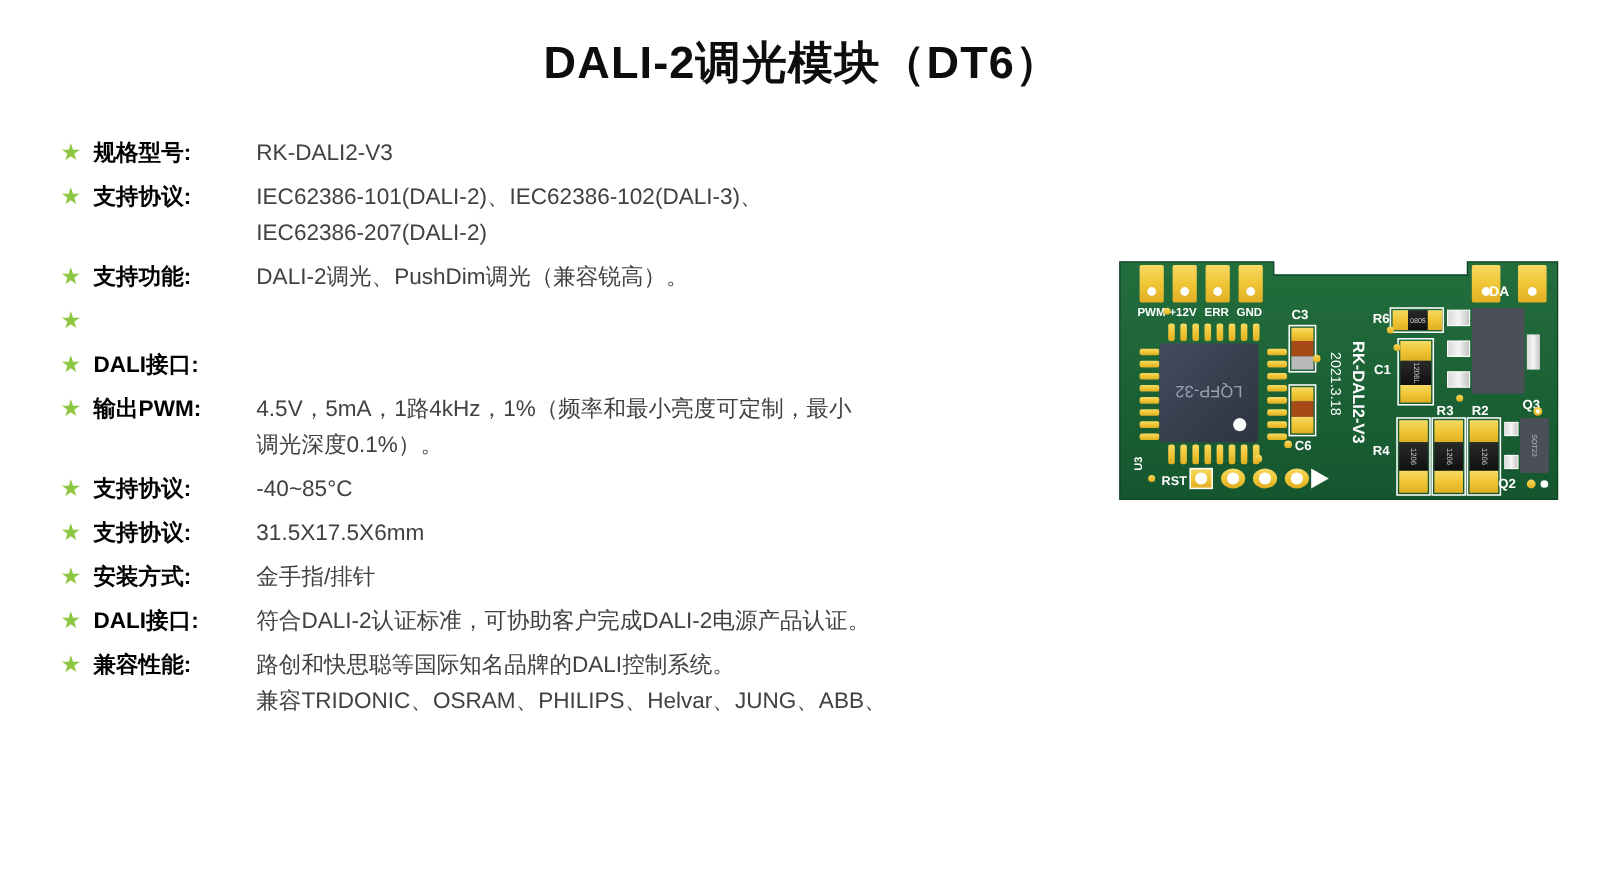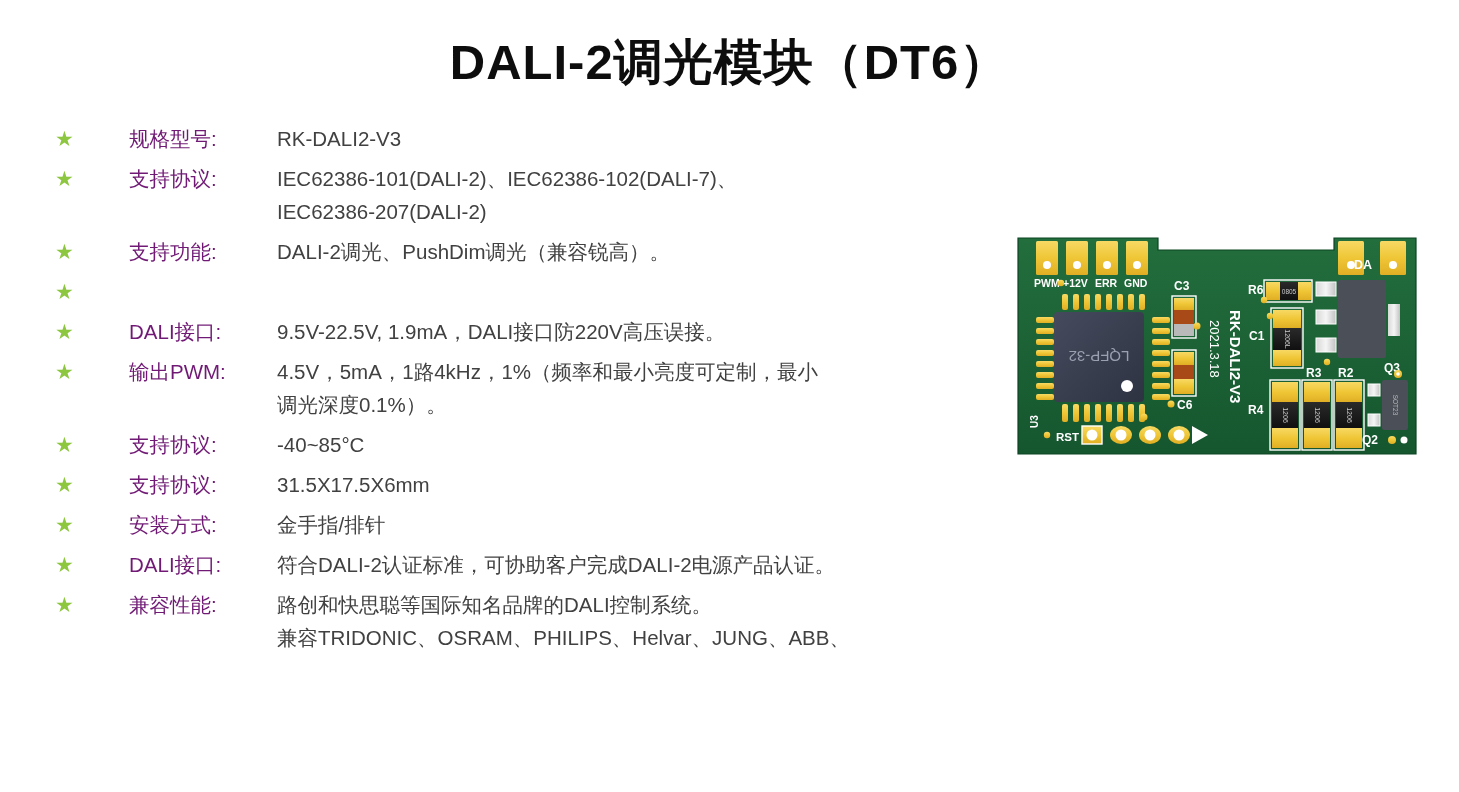--- a/index.html
+++ b/index.html
@@ -15,21 +15,21 @@
     overflow: hidden;
   }
 
   
   .page-title {
     position: absolute;
     top: 30px;
     left: 0;
     width: 1459px;
     text-align: center;
-    font-size: 49px;
+    font-size: 41px;
     font-weight: bold;
     color: #0d0d0d;
     letter-spacing: 1px;
     white-space: nowrap;
   }
 
   
   .spec-list {
     position: absolute;
     top: 122px;
@@ -46,26 +46,25 @@
     flex: 0 0 30px;
     color: #8dc63f;
     font-size: 21px;
     line-height: 32px;
     text-align: left;
     padding-top: 1px;
   }
   .spec-label {
     flex: 0 0 148px;
     width: 148px;
-    color: #701a75;
+    color: #000000;
     font-size: 20.5px;
-    font-weight: normal;
+    font-weight: bold;
     line-height: 33px;
     white-space: nowrap;
-    margin-left: 44px;
   }
   .spec-value {
     flex: 1 1 auto;
     color: #414141;
     font-size: 20.5px;
     line-height: 33px;
     font-weight: 400;
   }
   .spec-value .vline {
     display: block;
@@ -94,43 +93,40 @@
     <div class="spec-label">规格型号:</div>
     <div class="spec-value">
       <span class="vline">RK-DALI2-V3</span>
     </div>
   </div>
 
   <div class="spec-row">
     <div class="star-icon">★</div>
     <div class="spec-label">支持协议:</div>
     <div class="spec-value">
-      <span class="vline">IEC62386-101(DALI-2)、IEC62386-102(DALI-7)、</span>
+      <span class="vline">IEC62386-101(DALI-2)、IEC62386-102(DALI-3)、</span>
       <span class="vline">IEC62386-207(DALI-2)</span>
     </div>
   </div>
 
   <div class="spec-row">
     <div class="star-icon">★</div>
     <div class="spec-label">支持功能:</div>
     <div class="spec-value">
       <span class="vline">DALI-2调光、PushDim调光（兼容锐高）。</span>
     </div>
   </div>
 
   <div class="spec-row">
     <div class="star-icon">★</div>
   </div>
 
   <div class="spec-row">
     <div class="star-icon">★</div>
     <div class="spec-label">DALI接口:</div>
-    <div class="spec-value">
-      <span class="vline">9.5V-22.5V, 1.9mA，DALI接口防220V高压误接。</span>
-    </div>
   </div>
 
   <div class="spec-row">
     <div class="star-icon">★</div>
     <div class="spec-label">输出PWM:</div>
     <div class="spec-value">
       <span class="vline">4.5V，5mA，1路4kHz，1%（频率和最小亮度可定制，最小</span>
       <span class="vline">调光深度0.1%）。</span>
     </div>
   </div>

